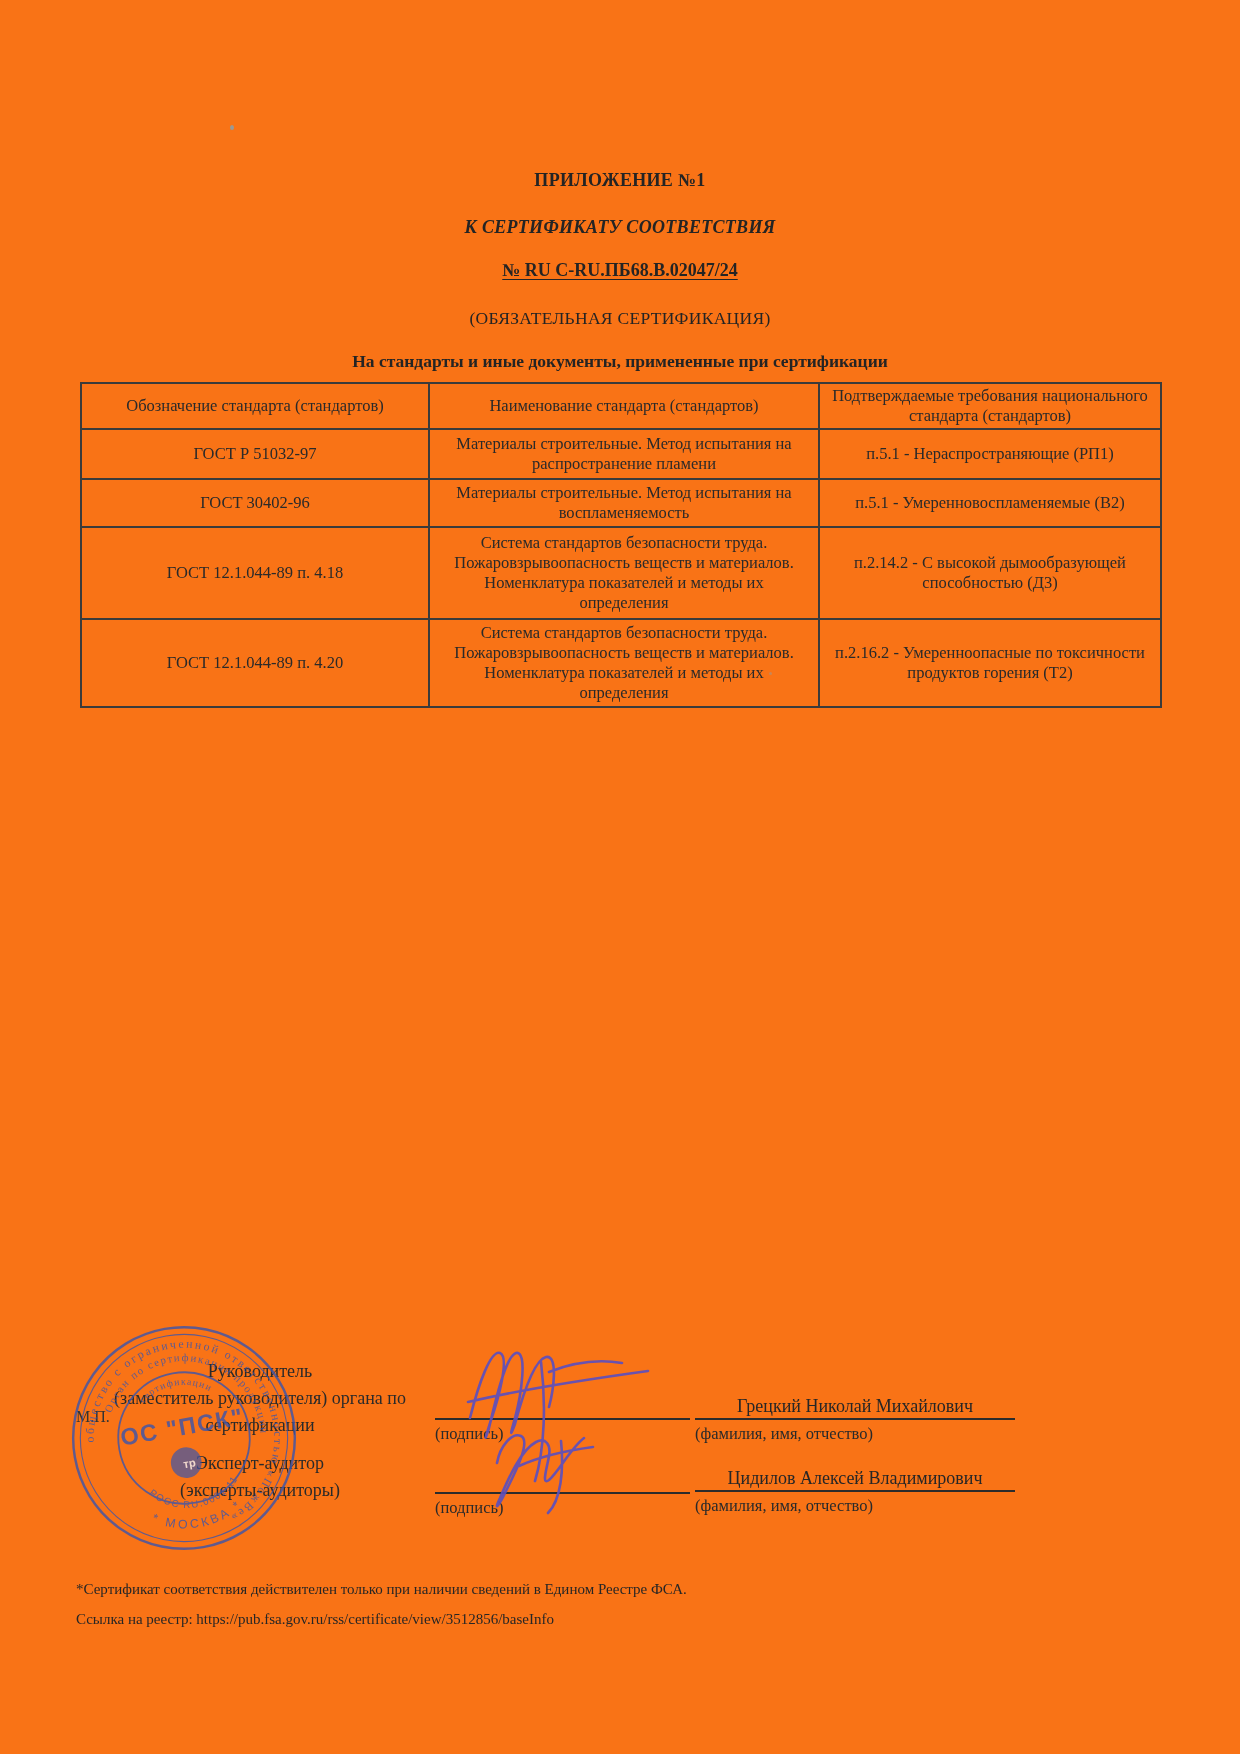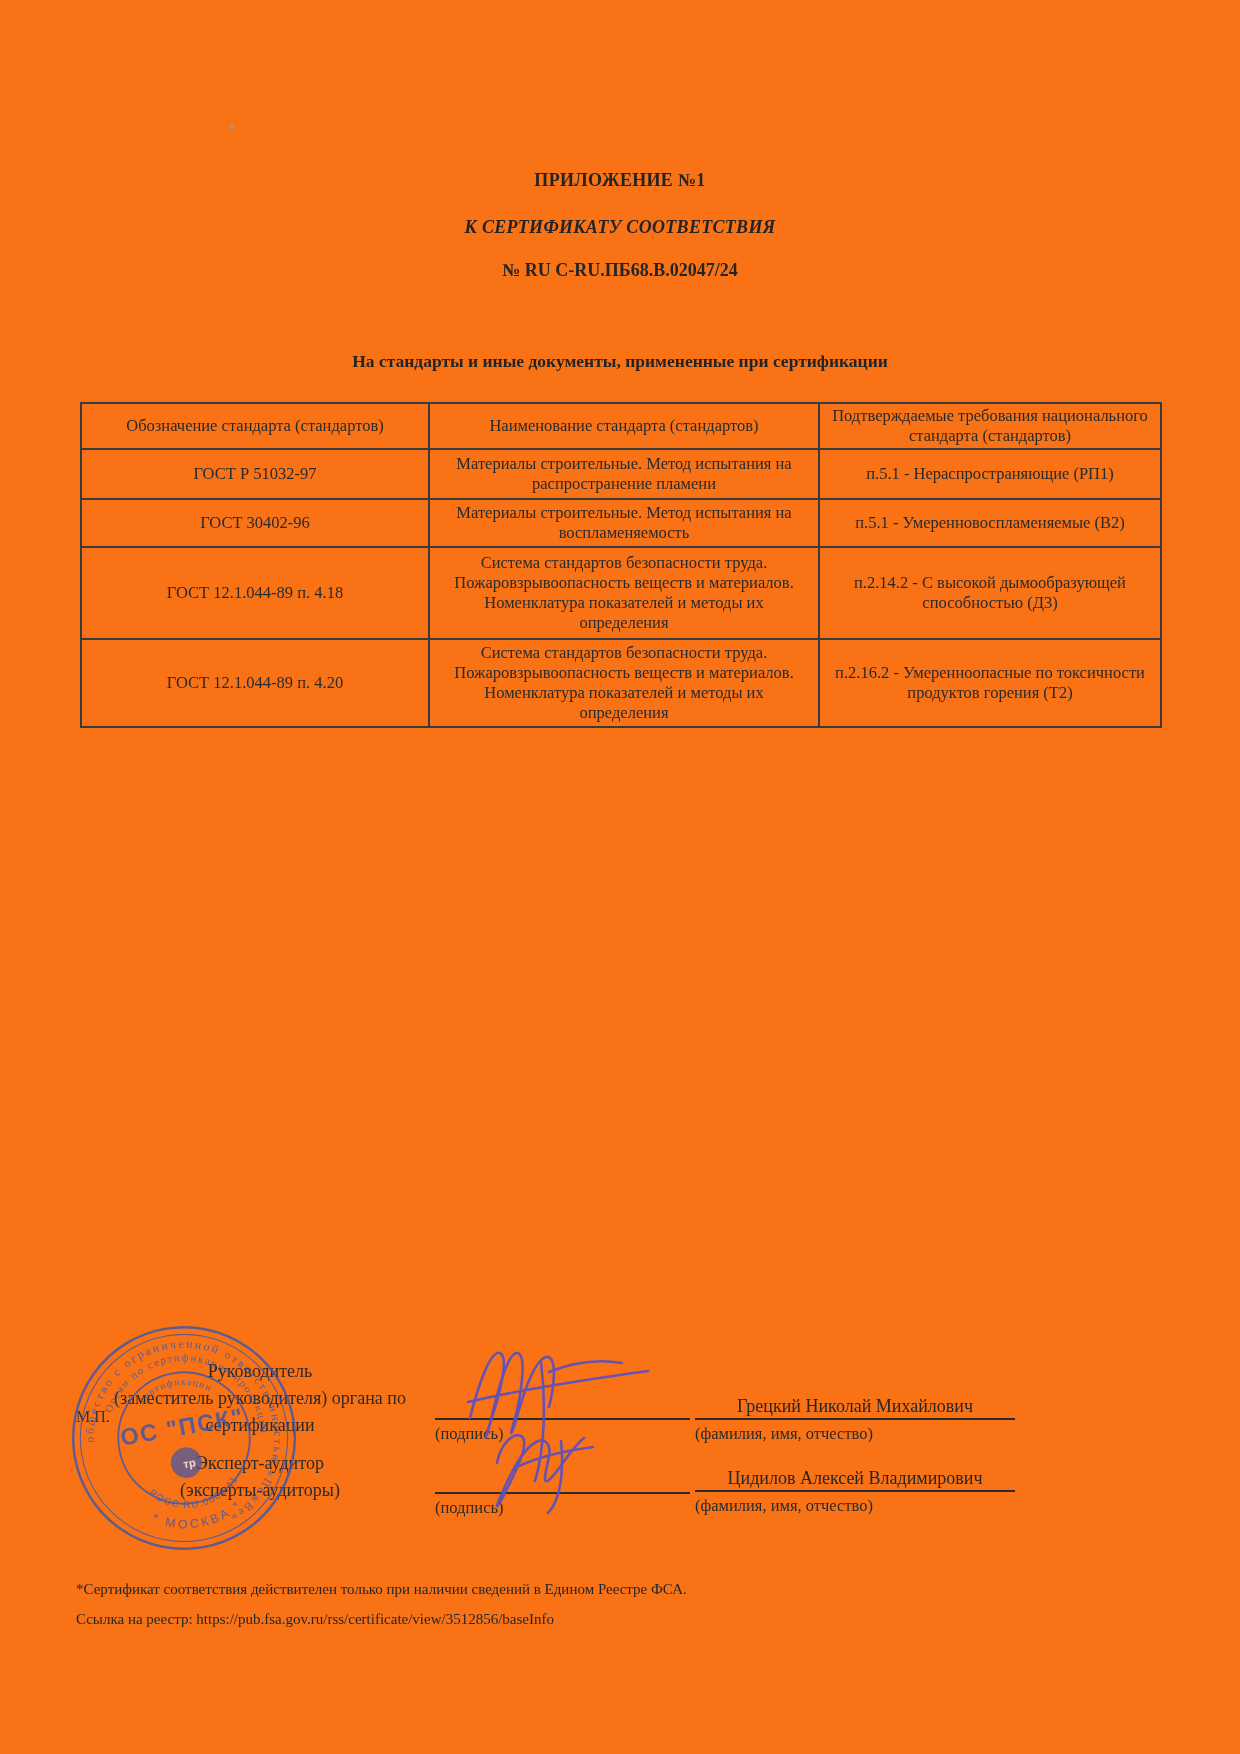--- a/index.html
+++ b/index.html
@@ -6,27 +6,27 @@
   .page {
     position:relative; width:1240px; height:1754px; margin:0 auto;
     background:#f97316; overflow:hidden;
     font-family:"Liberation Serif","DejaVu Serif",serif;
     color:#242424;
   }
   .cline { position:absolute; left:0; width:100%; text-align:center; }
   .t-appendix   { top:170px; font-size:18px; font-weight:bold; letter-spacing:.3px; }
   .t-tocert     { top:217px; font-size:18px; font-weight:bold; letter-spacing:.3px;font-style:italic; }
   .t-number     { top:260px; font-size:18px; font-weight:bold; }
-  .t-number span{ text-underline-offset:3px; }
+  .t-number span{ text-decoration:underline; text-underline-offset:3px; }
   .t-mandatory  { top:308px; font-size:17.5px; letter-spacing:.3px; }
   .t-caption    { top:351px; font-size:17.5px; font-weight:bold; }
 
   .std-table {
     position:absolute; left:80px; top:382px; width:1080px;
-    border-collapse:collapse; table-layout:fixed;margin-top:20px;
+    border-collapse:collapse; table-layout:fixed;
   }
   .std-table th, .std-table td {
     border:2px solid #3b3b3b; text-align:center; vertical-align:middle;
     font-size:16.5px; font-weight:normal; line-height:1.22; padding:2px 10px;
     color:#2a2a2a;
   }
   .std-table thead tr { height:42px; }
   .std-table tbody tr:nth-child(1){ height:50px; }
   .std-table tbody tr:nth-child(2){ height:48px;font-family:Liberation Serif, serif; }
   .std-table tbody tr:nth-child(3){ height:92px; }
@@ -52,20 +52,21 @@
   .speck { position:absolute; background:#9a9a96; border-radius:50%; }
 </style>
 </head>
 <body>
 
 <div class="page">
 
   <div class="cline t-appendix">ПРИЛОЖЕНИЕ №1</div>
   <div class="cline t-tocert">К СЕРТИФИКАТУ СООТВЕТСТВИЯ</div>
   <div class="cline t-number"><span>№ RU C-RU.ПБ68.В.02047/24</span></div>
+  <div class="cline t-mandatory">(ОБЯЗАТЕЛЬНАЯ СЕРТИФИКАЦИЯ)</div>
   <div class="cline t-caption">На стандарты и иные документы, примененные при сертификации</div>
 
   <table class="std-table">
     <colgroup>
       <col style="width:348px">
         <col style="width:390px">
         <col style="width:342px">
     </colgroup>
     <thead>
       <tr>

